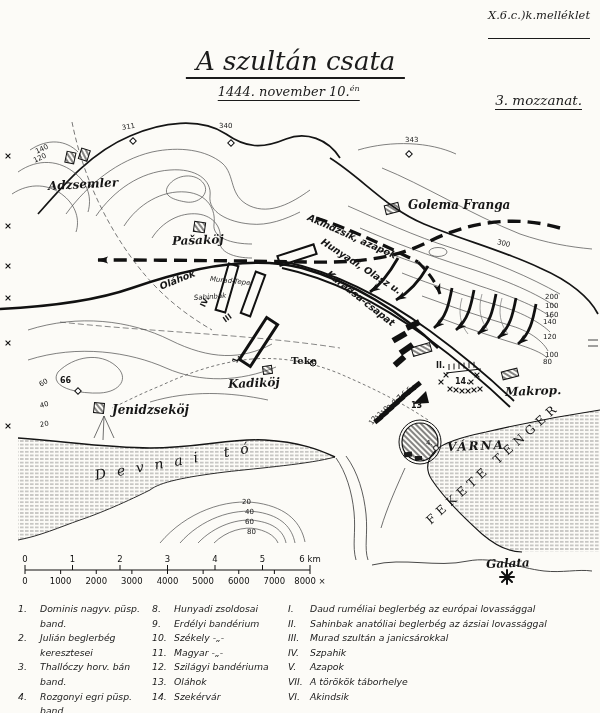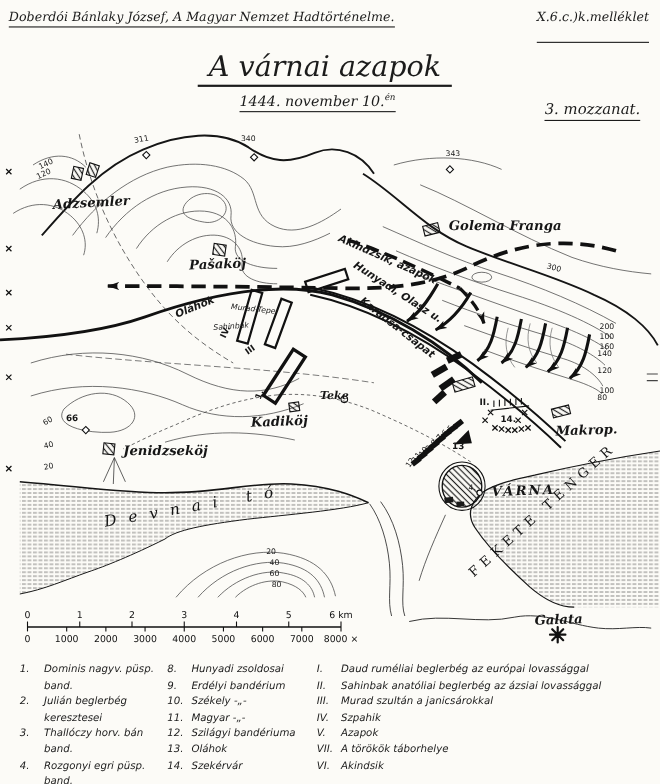--- a/index.html
+++ b/index.html
@@ -8,44 +8,43 @@
   .hdr{position:absolute;font-style:italic;white-space:nowrap;}
   .author{left:8px;top:8px;font-size:11.5px;border-bottom:1.2px solid #1b1b1b;padding-bottom:2px;}
   .reference{right:10px;top:8px;font-size:11.5px;border-bottom:1.2px solid #1b1b1b;padding-bottom:16px;}
   .title{left:50%;top:46px;transform:translateX(-52%);font-size:26px;border-bottom:2.5px solid #1b1b1b;padding:0 10px 1px;}
   .subtitle{left:50%;top:84px;transform:translateX(-58%);font-size:13px;border-bottom:1px solid #1b1b1b;padding-bottom:1px;}
   .subtitle sup{font-size:8px;}
   .phase{right:18px;top:92px;font-size:13.5px;border-bottom:1px solid #1b1b1b;padding-bottom:1px;}
   svg.mapart{position:absolute;left:0;top:0;}
   #map-labels .mlabel{position:absolute;white-space:nowrap;transform-origin:left center;color:#161616;line-height:1;}
   .place{font-style:italic;font-weight:bold;font-size:12px;}
-  .place-sm{font-style:italic;font-weight:bold;font-size:10px;}
+  .place-sm{font-weight:bold;font-size:10px;}
   .lake{font-style:italic;font-size:14px;letter-spacing:11px;}
   .sea{font-size:12px;letter-spacing:5px;}
   .route{font-family:"DejaVu Sans",sans-serif;font-style:italic;font-weight:600;font-size:9.5px;}
   .elev{font-family:"DejaVu Sans",sans-serif;font-size:7px;}
   .unit{font-family:"DejaVu Sans",sans-serif;font-size:8px;font-weight:bold;}
   .faint{font-family:"DejaVu Sans",sans-serif;font-size:7px;font-style:italic;color:#6e6e6e;}
   .legend{position:absolute;left:0;top:599px;width:600px;height:114px;}
   .legend ul{position:absolute;margin:0;padding:0;list-style:none;}
   .legend li{display:flex;font-family:"DejaVu Sans",sans-serif;font-style:italic;
              font-size:9.3px;line-height:14.6px;color:#1b1b1b;}
   .lnum{width:22px;flex:0 0 22px;}
   #legend-col1{left:18px;top:3px;width:134px;}
   #legend-col2{left:152px;top:3px;width:134px;}
   #legend-col3{left:288px;top:3px;width:308px;}
 </style>
 </head>
 <body>
 
 <div class="page">
 
-  <div class="hdr author">Doberdói Bánlaky József, A Magyar Nemzet Hadtörténelme.</div>
   <div class="hdr reference">X.6.c.)k.melléklet</div>
-  <div class="hdr title">A várnai azapok</div>
+  <div class="hdr title">A szultán csata</div>
   <div class="hdr subtitle"><span>1444. november 10.</span><sup>én</sup></div>
   <div class="hdr phase">3. mozzanat.</div>
 
   <svg class="mapart" width="600" height="713" viewBox="0 0 600 713">
     <defs>
       <pattern id="waterhatch" width="5" height="3.6" patternUnits="userSpaceOnUse">
         <path d="M0,1.8 H5" stroke="#2f2f2f" stroke-width="0.5" stroke-dasharray="3.6,1.4"></path>
       </pattern>
       <pattern id="thatch" width="4" height="4" patternUnits="userSpaceOnUse" patternTransform="rotate(45)">
         <path d="M0,2 H4" stroke="#222" stroke-width="1.1"></path>

